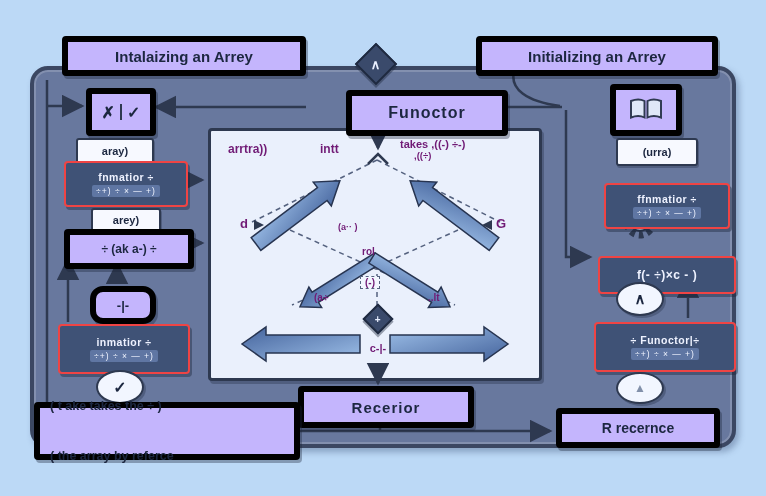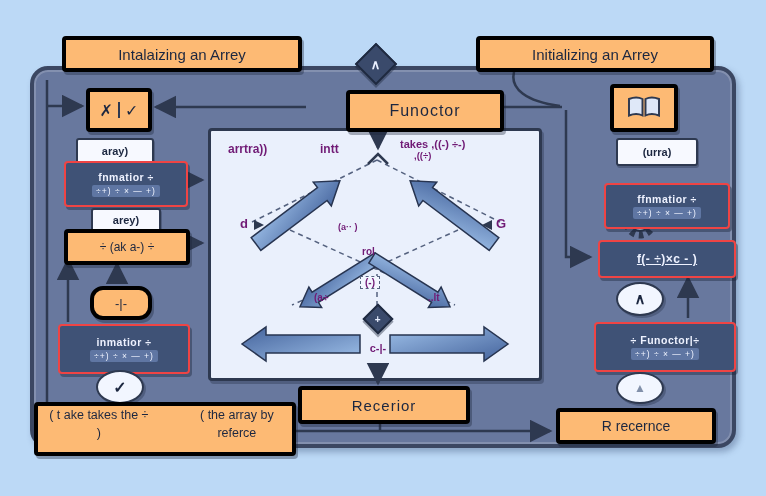--- a/index.html
+++ b/index.html
@@ -4,40 +4,40 @@
 <style>
   html,body{margin:0;padding:0;background:#bcd9f6;}
   .stage{position:relative;width:766px;height:496px;background:#bcd9f6;overflow:hidden;
          font-family:"Liberation Sans",sans-serif;color:#1c2740;}
   .abs{position:absolute;}
   .frame{z-index:1;background:#68789e;border:4px solid #3b4762;border-radius:18px;
          box-shadow:inset 0 0 0 2px rgba(255,255,255,.18), 3px 4px 6px rgba(40,60,100,.35);}
   .panel{z-index:2;background:#eaf0fc;border:3px solid #2e3950;border-radius:4px;
          box-shadow:2px 3px 0 rgba(25,35,55,.3);}
   svg.overlay{position:absolute;left:0;top:0;z-index:3;pointer-events:none;}
-  .wbox{z-index:4;background:#fdba74;border:4px solid #000000;border-radius:4px;
-        box-shadow:2px 3px 0 rgba(25,35,55,.35);font-weight:normal;
+  .wbox{z-index:4;background:#c4b5fd;border:6px solid #000000;border-radius:4px;
+        box-shadow:2px 3px 0 rgba(25,35,55,.35);font-weight:bold;
         display:flex;align-items:center;justify-content:center;text-align:center;}
   .tag{z-index:4;background:#f7f9ff;border:2px solid #2e3950;border-radius:3px;font-weight:bold;
        display:flex;align-items:center;justify-content:center;font-size:11px;
        box-shadow:1px 2px 0 rgba(25,35,55,.3);}
   .dbox{z-index:4;background:#3f5276;border:2px solid #ef4444;border-radius:4px;color:#eef2ff;
         display:flex;flex-direction:column;align-items:center;justify-content:center;
         box-shadow:2px 3px 0 rgba(25,35,55,.4);padding:2px 4px;}
   .dbox .t{font-size:10.5px;font-weight:bold;letter-spacing:.5px;white-space:nowrap;}
   .dbox .s{font-size:8.5px;background:#5f76a3;border-radius:2px;padding:1px 4px;margin-top:2px;
            letter-spacing:1px;white-space:nowrap;color:#f0f4ff;}
   .circ{z-index:4;background:#f2f6ff;border:2px solid #2e3950;border-radius:50%;
         display:flex;align-items:center;justify-content:center;font-weight:bold;
         box-shadow:2px 2px 0 rgba(25,35,55,.3);}
   .diamond{z-index:5;background:#3a4a6b;border:2px solid #1f2a40;transform:rotate(45deg);
            display:flex;align-items:center;justify-content:center;box-shadow:2px 2px 0 rgba(25,35,55,.4);}
   .diamond span{transform:rotate(-45deg);color:#e9efff;font-weight:bold;}
   .plabel{position:absolute;z-index:4;font-weight:bold;color:#701a75;white-space:nowrap;}
-  .note{flex-direction:row;align-items:flex-start;padding-left:10px;line-height:1.45;gap:32px;}
+  .note{flex-direction:column;align-items:flex-start;padding-left:10px;line-height:1.45;gap:32px;}
   .vbar{display:inline-block;width:2px;height:16px;background:#2e3950;margin:0 5px;}
 </style>
 </head>
 <body>
 
 <div class="stage">
 
   <div class="abs frame" style="left:30px;top:66px;width:698px;height:374px;"></div>
   <div class="abs panel" style="left:208px;top:128px;width:328px;height:247px;"></div>
 
@@ -136,21 +136,21 @@
   </div>
   <div class="abs circ" style="left:96px;top:370px;width:44px;height:30px;font-size:16px;">
     <span>✓</span>
   </div>
 
   <div class="abs tag" style="left:616px;top:138px;width:78px;height:24px;">(urra)</div>
   <div class="abs dbox" style="left:604px;top:163px;width:114px;height:38px;margin-top:20px;">
     <div class="t">ffnmatior ÷</div>
     <div class="s">÷+) ÷ × — +)</div>
   </div>
-  <div class="abs dbox" style="left:598px;top:240px;width:126px;height:30px;text-decoration:underline;">
+  <div class="abs dbox" style="left:598px;top:256px;width:126px;height:30px;">
     <div class="t" style="font-size:12px;">f(- ÷)×c - )</div>
   </div>
   <div class="abs circ" style="left:616px;top:282px;width:44px;height:30px;font-size:15px;">
     <span>∧</span>
   </div>
   <div class="abs dbox" style="left:594px;top:322px;width:130px;height:42px;">
     <div class="t">÷ Funoctor|÷</div>
     <div class="s">÷+) ÷ × — +)</div>
   </div>
   <div class="abs circ" style="left:616px;top:372px;width:44px;height:28px;font-size:12px;color:#8290aa;">

